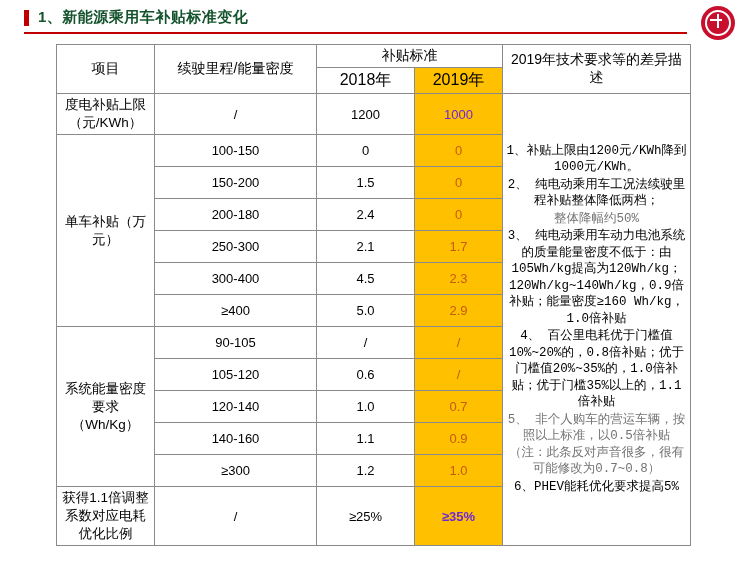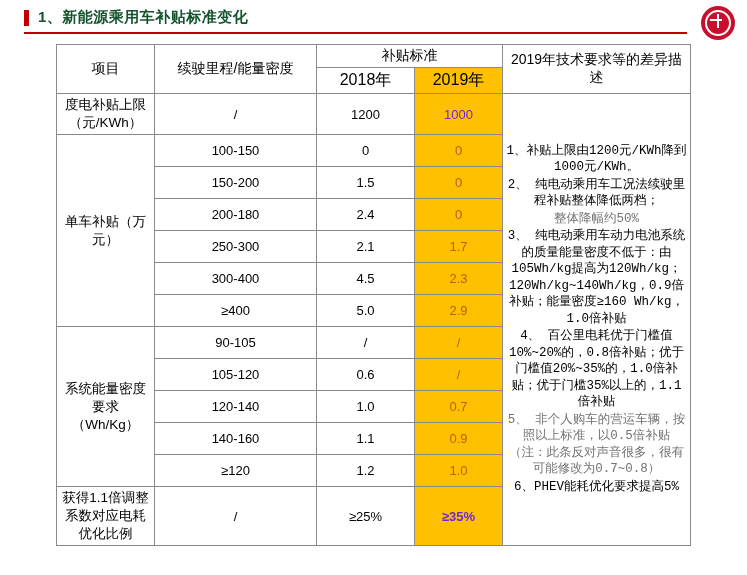--- a/index.html
+++ b/index.html
@@ -261,21 +261,21 @@
           <td>120-140</td>
           <td>1.0</td>
           <td class="yellow val-orange">0.7</td>
         </tr>
         <tr class="rowtall">
           <td>140-160</td>
           <td>1.1</td>
           <td class="yellow val-orange">0.9</td>
         </tr>
         <tr class="rowtall">
-          <td>≥120</td>
+          <td>≥300</td>
           <td>1.2</td>
           <td class="yellow val-orange">1.0</td>
         </tr>
 
         <tr>
           <td class="rowlabel" style="height:50px">获得1.1倍调整系数对应电耗优化比例</td>
           <td>/</td>
           <td>≥25%</td>
           <td class="yellow val-black" style="font-weight:bold">≥35%</td>
         </tr>

